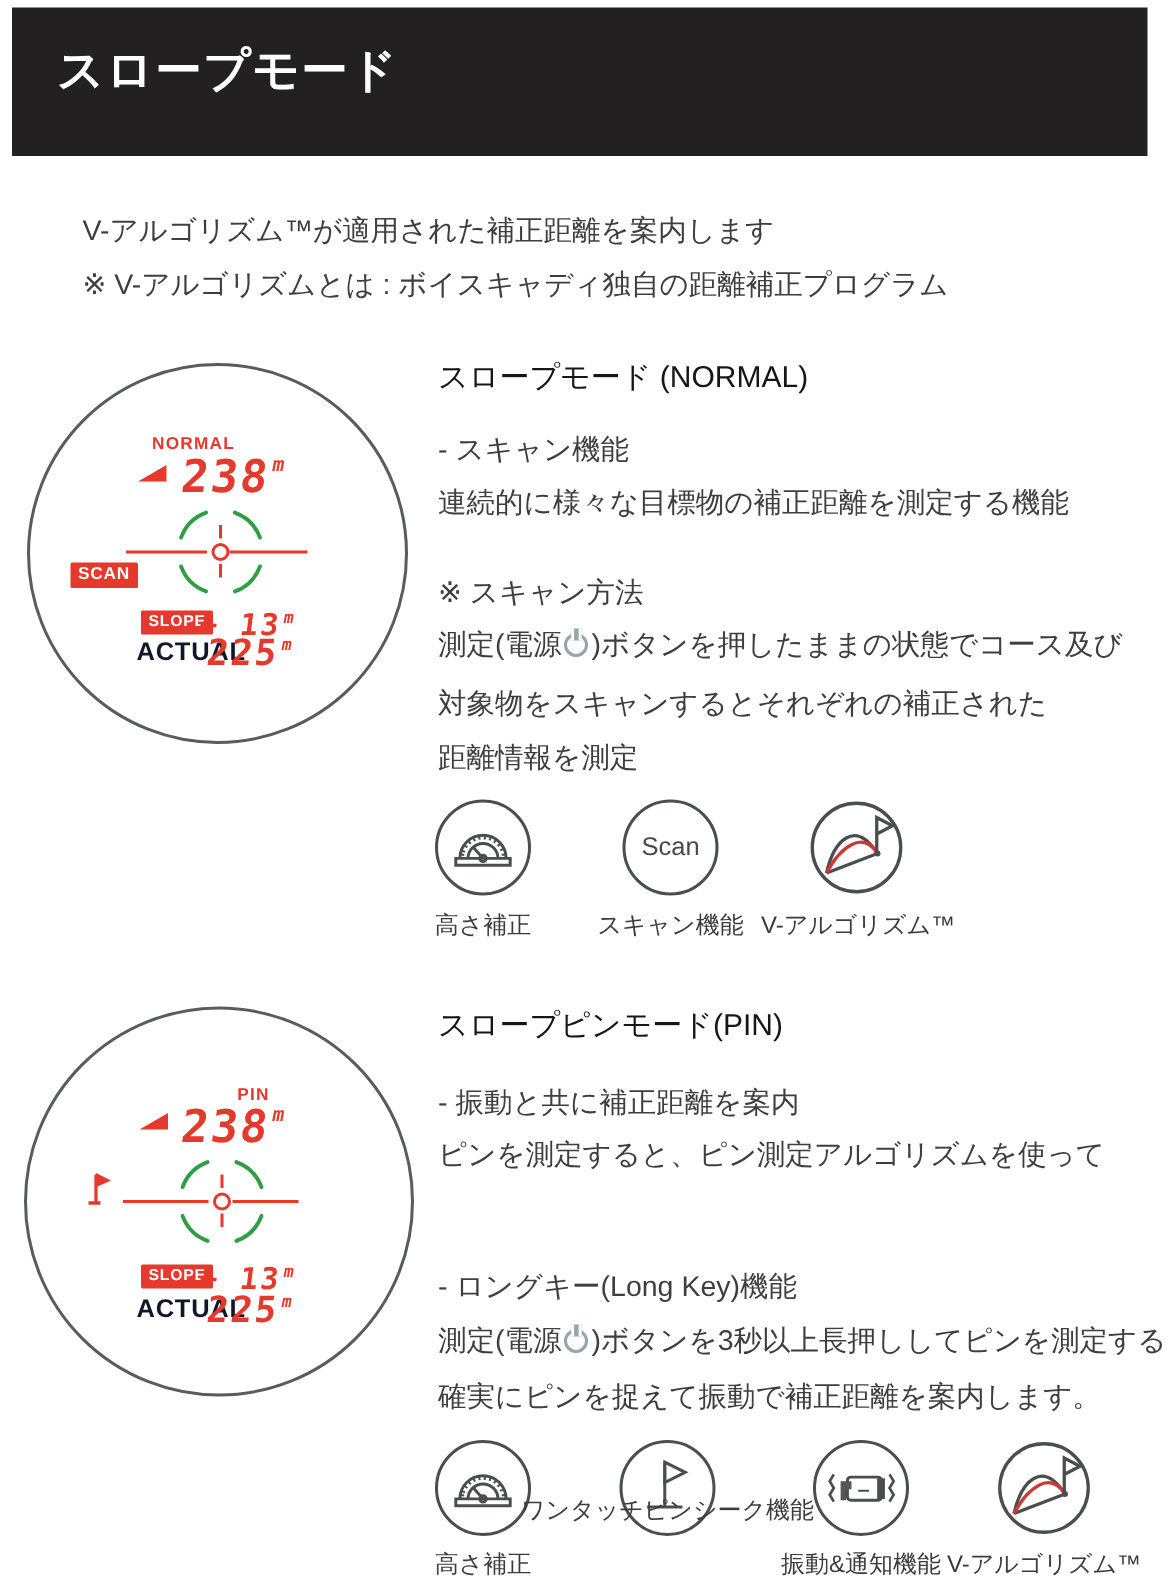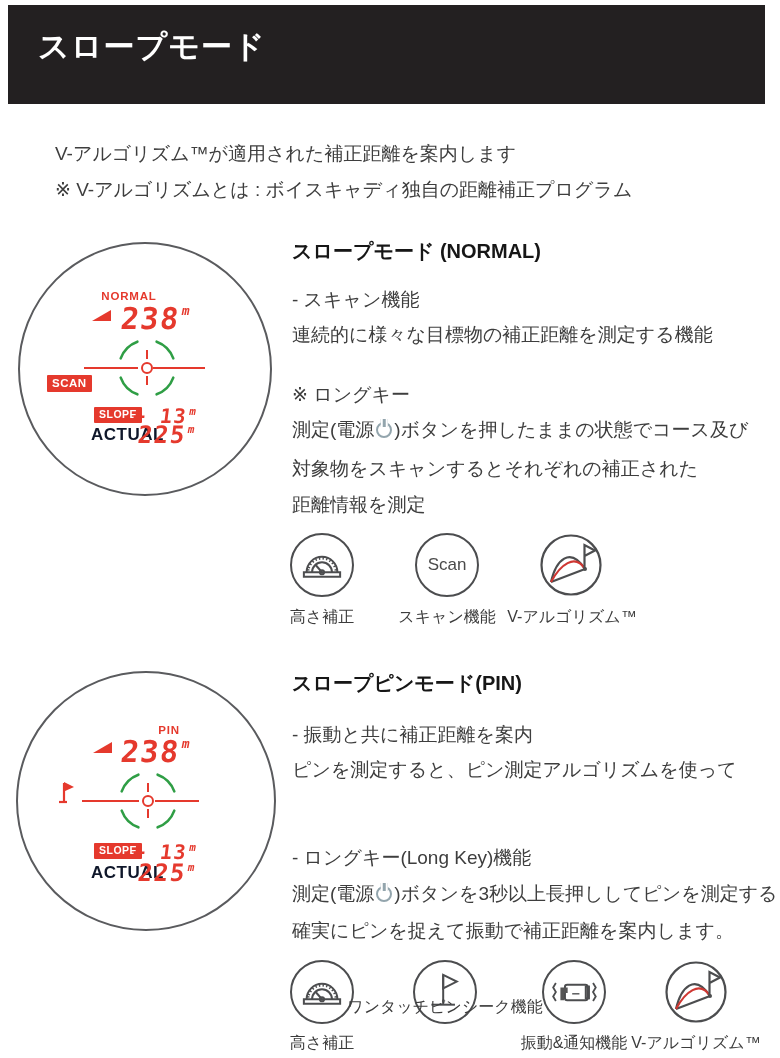--- a/index.html
+++ b/index.html
@@ -26,21 +26,21 @@
   .badge{position:absolute;background:#e5392d;color:#fff;font-weight:bold;border-radius:1px;
          padding:2px 5px;line-height:1.1;letter-spacing:0.5px;}
   .hline{position:absolute;height:2.4px;background:#e5392d;}
   .vdash{position:absolute;width:2.4px;height:9px;background:#e5392d;}
   .cdot{position:absolute;width:12px;height:12px;border:2.2px solid #e5392d;border-radius:50%;box-sizing:border-box;background:transparent;}
   .arcs{position:absolute;width:70px;height:70px;}
   .vf-lbl{position:absolute;font-size:17px;font-weight:bold;color:#0f172a;letter-spacing:0.5px;}
   .flag-red{position:absolute;width:17px;height:23px;}
   
   .sect{position:absolute;left:292px;width:475px;color:#3e3e3e;font-size:19px;}
-  .sect .h{position:absolute;left:0;top:0;font-size:20px;font-weight:bold;color:#161616;white-space:nowrap;}
+  .sect .h{position:absolute;left:0;top:0;font-size:20px;font-weight:normal;color:#161616;white-space:nowrap;}
   .sect .ln{position:absolute;left:0;white-space:nowrap;}
   
   .pwr{display:inline-block;width:12px;height:12px;border:2px solid #93a5ad;border-radius:50%;
        position:relative;vertical-align:-2px;margin:0 2px;}
   .pwr i{position:absolute;left:50%;transform:translateX(-50%);top:-5px;width:2.5px;height:8px;
          background:#93a5ad;border-left:2px solid #fff;border-right:2px solid #fff;}
   
   .fcircle{position:absolute;width:64px;height:64px;border:2.6px solid #4c4d4f;border-radius:50%;
            box-sizing:border-box;display:flex;align-items:center;justify-content:center;background:#fff;}
   .fcircle svg{display:block;}
@@ -88,21 +88,21 @@
     <div class="vf-lbl" style="left:71px;top:181px">ACTUAL</div>
     <div class="vf-dist" style="left:118px;top:179px">
       <span class="seg" style="font-size:24px">225</span><span class="sup" style="font-size:11px;top:-10px">m</span>
     </div>
   </div>
 
   <div class="sect" style="top:238px;height:280px">
     <div class="h">スロープモード (NORMAL)</div>
     <div class="ln" style="top:49px">- スキャン機能</div>
     <div class="ln" style="top:84px">連続的に様々な目標物の補正距離を測定する機能</div>
-    <div class="ln" style="top:144px">※ ロングキー</div>
+    <div class="ln" style="top:144px">※ スキャン方法</div>
     <div class="ln" style="top:179px"><span>測定(電源</span><span class="pwr"><i></i></span><span>)ボタンを押したままの状態でコース及び</span></div>
     <div class="ln" style="top:218px">対象物をスキャンするとそれぞれの補正された</div>
     <div class="ln" style="top:254px">距離情報を測定</div>
   </div>
 
   <div class="fcircle" style="left:290px;top:533px">
     <svg width="58" height="58" viewBox="0 0 64 64">
       <path class="ic-stroke" d="M15,40 A17,17 0 0 1 49,40"></path>
       <path class="ic-stroke" d="M21,40 A11,11 0 0 1 43,40"></path>
       <path class="ic-stroke" d="M12,40 L52,40 L52,45 L12,45 Z"></path>

